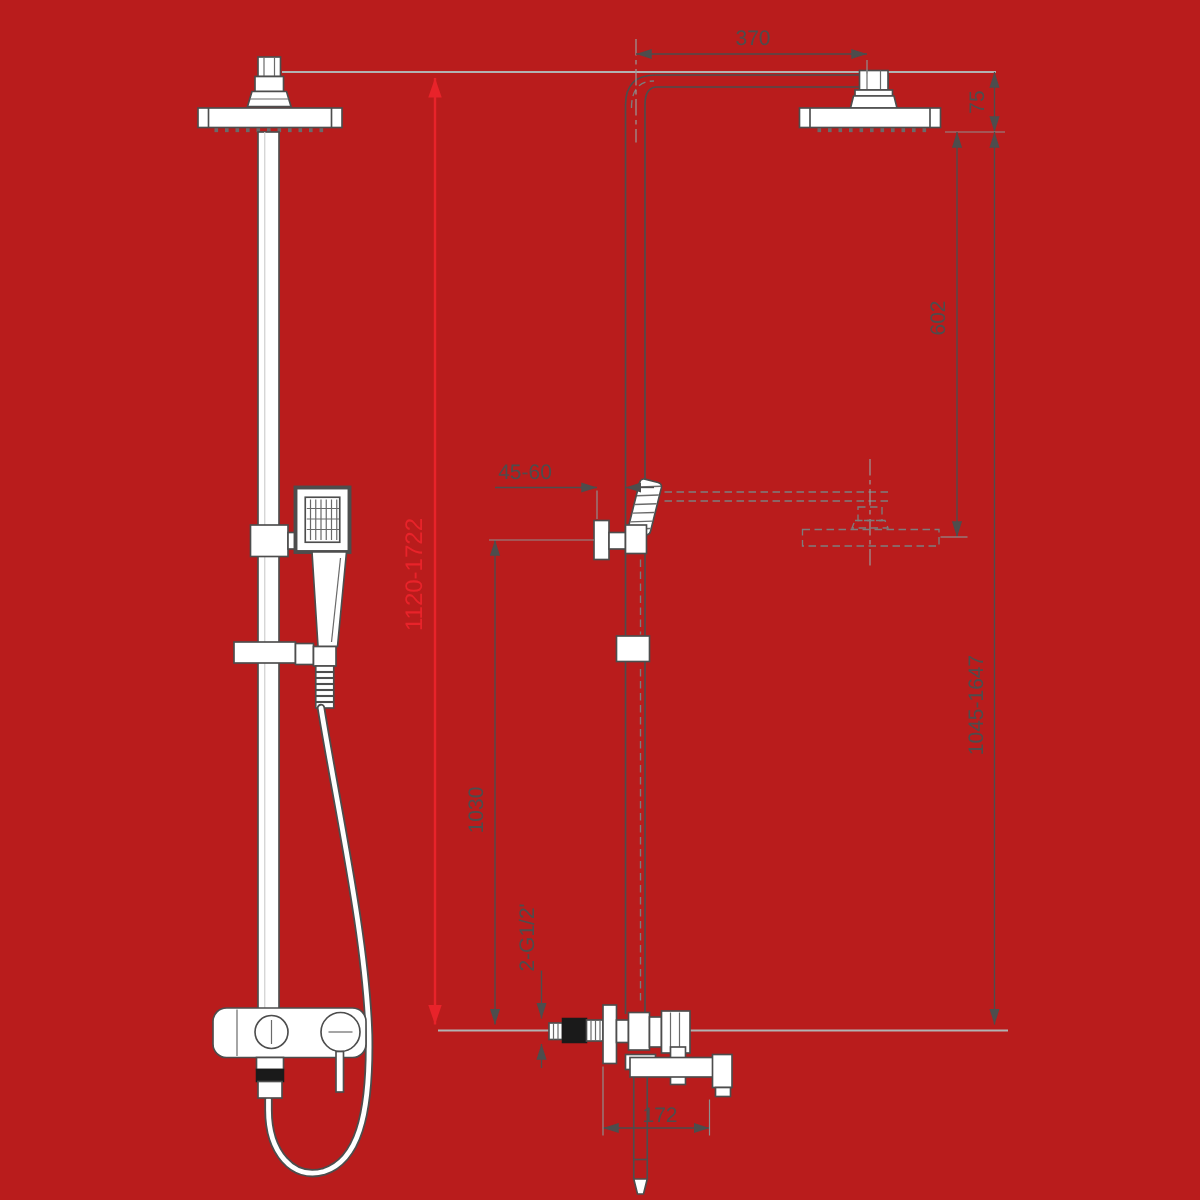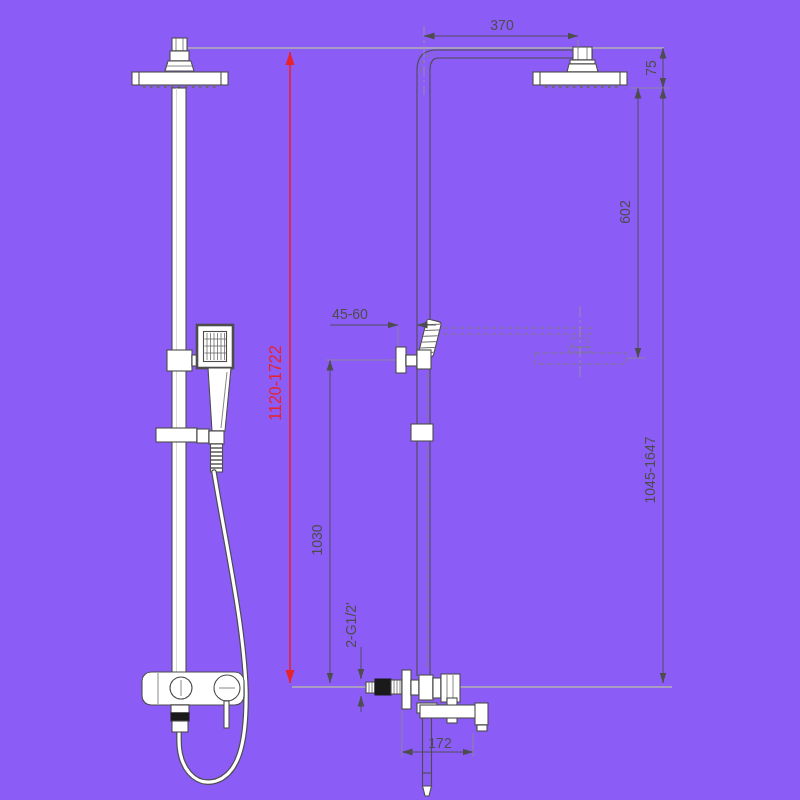--- a/index.html
+++ b/index.html
@@ -1,16 +1,16 @@
 <!DOCTYPE html>
 <html><head>
 <meta charset="utf-8">
 <style>
   html,body{margin:0;padding:0;background:#ffffff;}
-  .canvas{position:relative;width:800px;height:800px;background:#8b5cf6;overflow:hidden;
+  .canvas{position:relative;width:800px;height:800px;background:#b91c1c;overflow:hidden;
           font-family:"Liberation Sans", sans-serif;}
   svg{display:block;}
   .part{stroke:#4d4d4d;stroke-width:1.1;fill:#ffffff;}
   .partline{stroke:#4d4d4d;stroke-width:1.1;fill:none;}
   .thin{stroke:#6a6a6a;stroke-width:0.8;fill:none;}
   .dark{fill:#1a1a1a;stroke:#1a1a1a;}
   .dim{stroke:#4d4d4d;stroke-width:0.9;fill:none;}
   .ext{stroke:#8f8f8f;stroke-width:0.8;fill:none;}
   .proj{stroke:#b2b2b2;stroke-width:1.3;fill:none;}
   .cl{stroke:#9a9a9a;stroke-width:0.8;fill:none;stroke-dasharray:11 3 3 3;}

